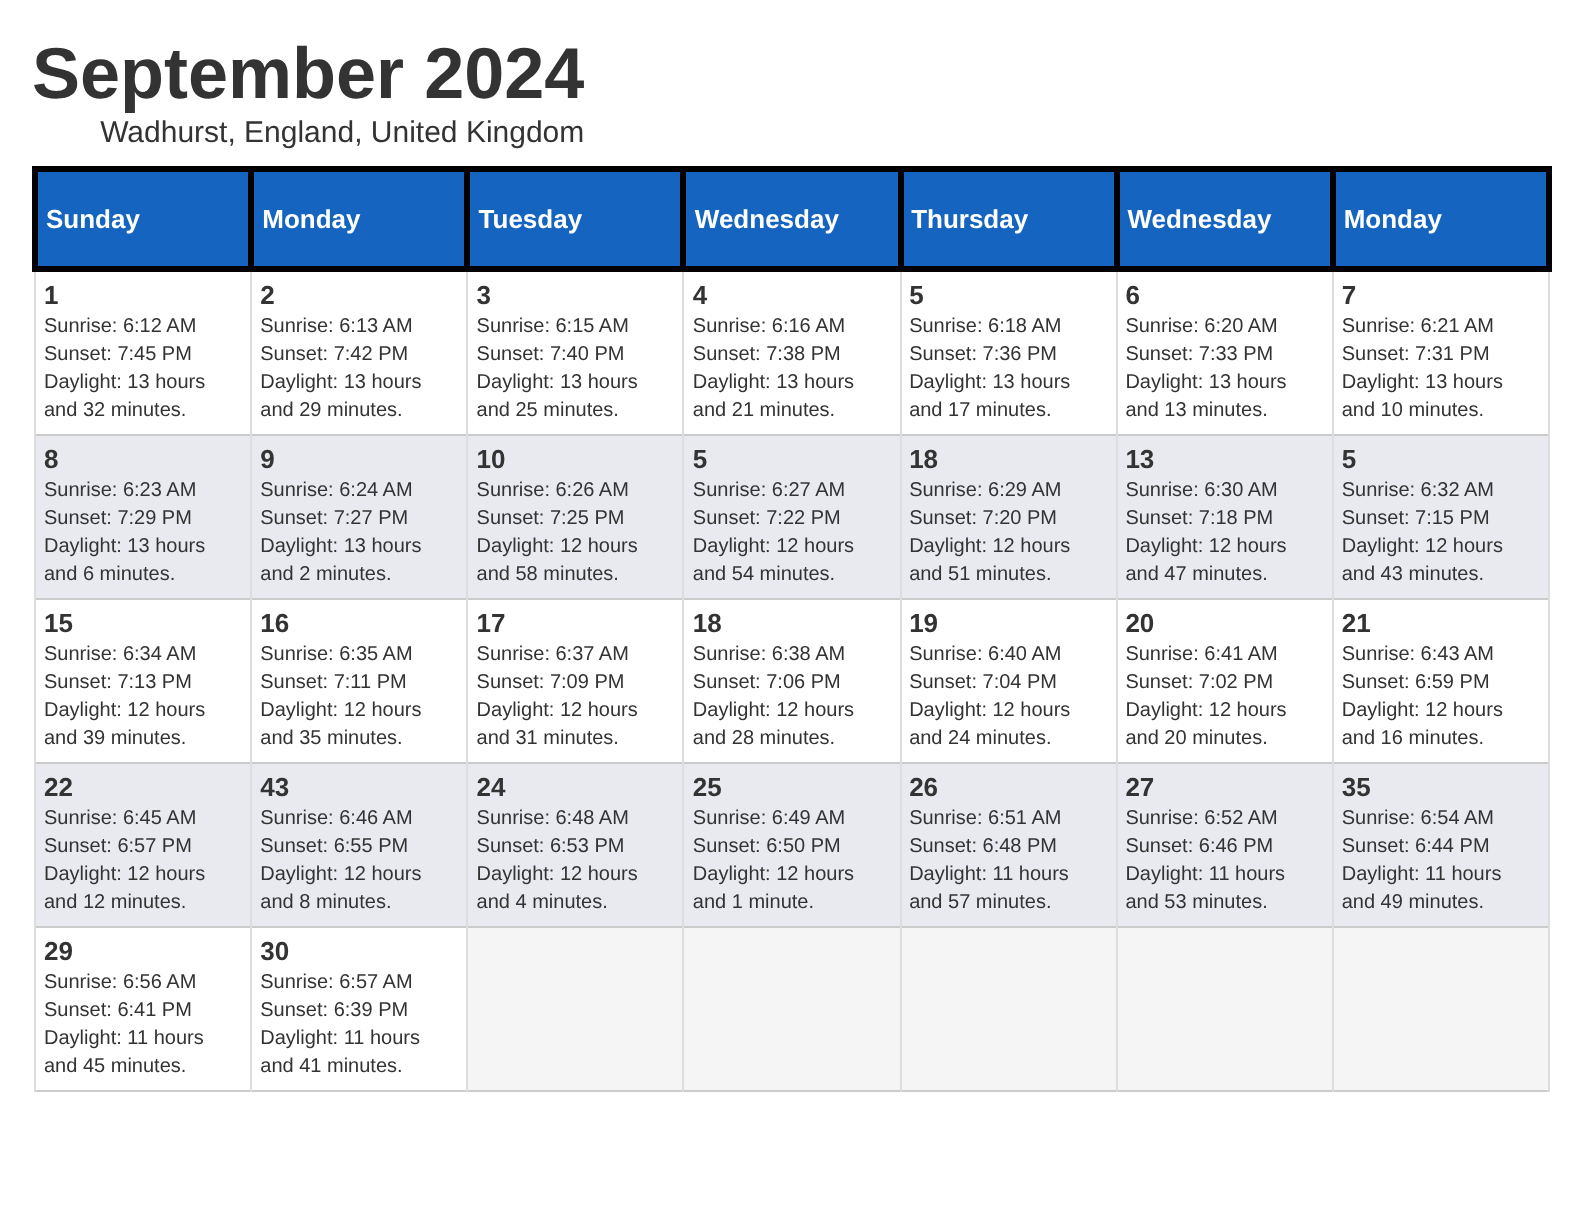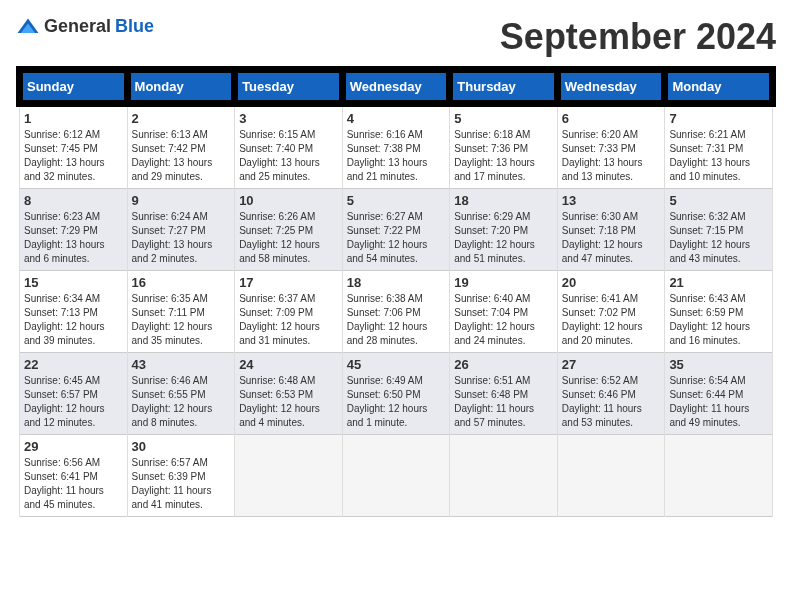--- a/index.html
+++ b/index.html
@@ -50,23 +50,23 @@
     table {
       width: 100%;
       border-collapse: collapse;
       table-layout: fixed;
     }
     thead th {
       background-color: #1565c0;
       color: #fff;
       font-size: 13px;
       font-weight: bold;
-      padding: 6px 4px;
+      padding: 16px 4px;
       text-align: left;
-      border: 7px solid #000000;
+      border: 3px solid #000000;
     }
     tbody tr {
       border-bottom: 1px solid #ccc;
     }
     tbody tr:nth-child(odd) {
       background-color: #fff;
     }
     tbody tr:nth-child(even) {
       background-color: #e8eaf0;
     }
@@ -91,30 +91,23 @@
       line-height: 1.4;
     }
     .empty-cell {
       background: #f5f5f5;
     }
   </style>
 </head>
 <body>
 
 <div class="header-area">
-  <div class="logo">
-    <svg class="logo-icon" viewBox="0 0 30 25">
-      <polygon points="15,2 28,20 2,20" fill="#1565c0"></polygon>
-      <polygon points="15,8 24,20 6,20" fill="#42a5f5"></polygon>
-    </svg>
-    <span class="logo-text-general">General</span>
-    <span class="logo-text-blue">Blue</span>
-  </div>
   <div class="title-area">
     <div class="month-title">September 2024</div>
+    <div class="location">Wadhurst, England, United Kingdom</div>
   </div>
 </div>
 
 <table>
   <thead>
     <tr id="header-row">
     <th>Sunday</th>
         <th>Monday</th>
         <th>Tuesday</th>
         <th>Wednesday</th>
@@ -172,21 +165,21 @@
         <td><span class="day-num">21</span>
 <span class="day-detail">Sunrise: 6:43 AM<br>Sunset: 6:59 PM<br>Daylight: 12 hours and 16 minutes.</span></td>
       </tr>
       <tr>
         <td><span class="day-num">22</span>
 <span class="day-detail">Sunrise: 6:45 AM<br>Sunset: 6:57 PM<br>Daylight: 12 hours and 12 minutes.</span></td>
         <td><span class="day-num">43</span>
 <span class="day-detail">Sunrise: 6:46 AM<br>Sunset: 6:55 PM<br>Daylight: 12 hours and 8 minutes.</span></td>
         <td><span class="day-num">24</span>
 <span class="day-detail">Sunrise: 6:48 AM<br>Sunset: 6:53 PM<br>Daylight: 12 hours and 4 minutes.</span></td>
-        <td><span class="day-num">45</span>
+        <td><span class="day-num">25</span>
 <span class="day-detail">Sunrise: 6:49 AM<br>Sunset: 6:50 PM<br>Daylight: 12 hours and 1 minute.</span></td>
         <td><span class="day-num">26</span>
 <span class="day-detail">Sunrise: 6:51 AM<br>Sunset: 6:48 PM<br>Daylight: 11 hours and 57 minutes.</span></td>
         <td><span class="day-num">27</span>
 <span class="day-detail">Sunrise: 6:52 AM<br>Sunset: 6:46 PM<br>Daylight: 11 hours and 53 minutes.</span></td>
         <td><span class="day-num">35</span>
 <span class="day-detail">Sunrise: 6:54 AM<br>Sunset: 6:44 PM<br>Daylight: 11 hours and 49 minutes.</span></td>
       </tr>
       <tr>
         <td><span class="day-num">29</span>

